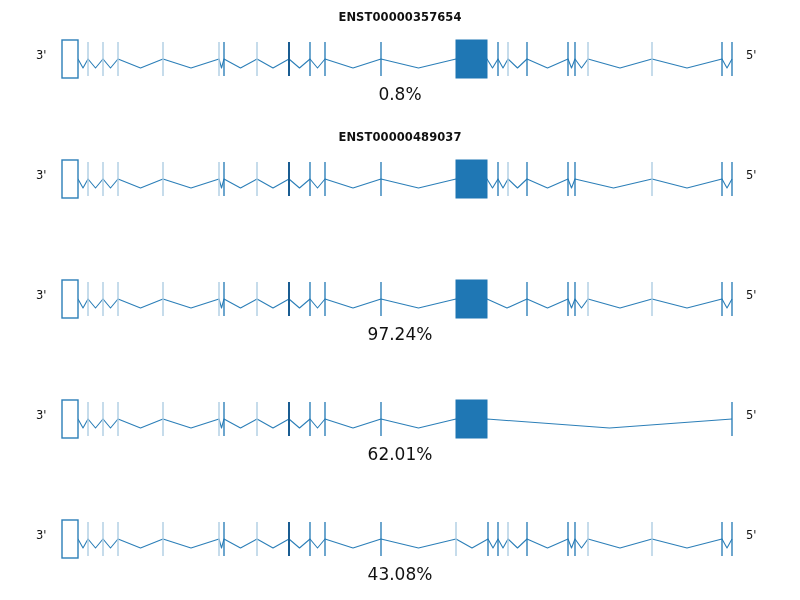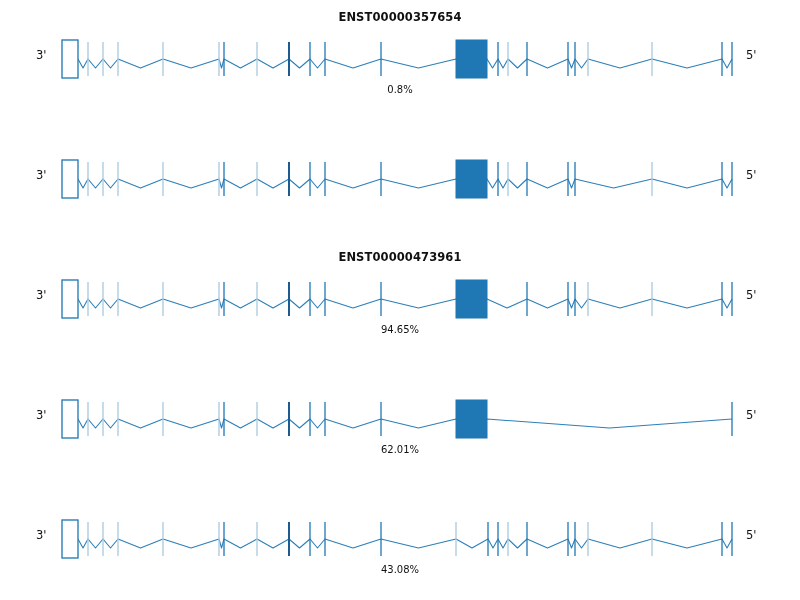--- a/index.html
+++ b/index.html
@@ -35,21 +35,21 @@
     font-weight: 700;
     color: #111111;
     letter-spacing: 0.1px;
   }
   .transcript-pct {
     position: absolute;
     top: 84px;
     left: 0;
     width: 800px;
     text-align: center;
-    font-size: 10px;
+    font-size: 17px;
     font-weight: 400;
     color: #111111;
   }
   .end-label {
     position: absolute;
     top: 48px;
     font-size: 11.5px;
     font-weight: 400;
     color: #111111;
   }
@@ -93,20 +93,21 @@
         <line x1="568" y1="12" x2="568" y2="46" stroke="#1f77b4" stroke-width="1.3"></line>
         <line x1="575" y1="12" x2="575" y2="46" stroke="#1f77b4" stroke-width="1.3"></line>
         <line x1="588" y1="12" x2="588" y2="46" stroke="#aecde3" stroke-width="1.4"></line>
         <line x1="652" y1="12" x2="652" y2="46" stroke="#aecde3" stroke-width="1.4"></line>
         <line x1="722" y1="12" x2="722" y2="46" stroke="#1f77b4" stroke-width="1.3"></line>
         <line x1="732" y1="12" x2="732" y2="46" stroke="#1f77b4" stroke-width="1.3"></line>
         <rect x="456" y="10" width="31" height="38" fill="#1f77b4" stroke="#1f77b4" stroke-width="1"></rect>
       </svg>
     </div>
     <div class="transcript-row">
+      <div class="transcript-title">ENST00000489037</div>
       <div class="end-label left">3'</div>
       <div class="end-label right">5'</div>
       <svg class="track-svg" viewBox="0 0 800 50" width="800" height="50">
         <path d="M 78 29 L 83.0 38 L 88 29 L 95.5 38 L 103 29 L 110.5 38 L 118 29 L 140.5 38 L 163 29 L 191.0 38 L 219 29 L 221.5 38 L 224 29 L 240.5 38 L 257 29 L 273.0 38 L 289 29 L 299.5 38 L 310 29 L 317.5 38 L 325 29 L 353.0 38 L 381 29 L 418.5 38 L 456 29 L 471.5 38 L 487 29 L 492.5 38 L 498 29 L 503.0 38 L 508 29 L 517.5 38 L 527 29 L 547.5 38 L 568 29 L 571.5 38 L 575 29 L 613.5 38 L 652 29 L 687.0 38 L 722 29 L 727.0 38 L 732 29" fill="none" stroke="#2c7fb8" stroke-width="1.1" stroke-linejoin="round"></path>
         <rect x="62" y="10" width="16" height="38" fill="#ffffff" stroke="#2c7fb8" stroke-width="1.4"></rect>
         <line x1="88" y1="12" x2="88" y2="46" stroke="#aecde3" stroke-width="1.4"></line>
         <line x1="103" y1="12" x2="103" y2="46" stroke="#aecde3" stroke-width="1.4"></line>
         <line x1="118" y1="12" x2="118" y2="46" stroke="#aecde3" stroke-width="1.4"></line>
         <line x1="163" y1="12" x2="163" y2="46" stroke="#aecde3" stroke-width="1.4"></line>
         <line x1="219" y1="12" x2="219" y2="46" stroke="#aecde3" stroke-width="1.4"></line>
@@ -121,24 +122,23 @@
         <line x1="527" y1="12" x2="527" y2="46" stroke="#1f77b4" stroke-width="1.3"></line>
         <line x1="568" y1="12" x2="568" y2="46" stroke="#1f77b4" stroke-width="1.3"></line>
         <line x1="575" y1="12" x2="575" y2="46" stroke="#1f77b4" stroke-width="1.3"></line>
         <line x1="652" y1="12" x2="652" y2="46" stroke="#aecde3" stroke-width="1.4"></line>
         <line x1="722" y1="12" x2="722" y2="46" stroke="#1f77b4" stroke-width="1.3"></line>
         <line x1="732" y1="12" x2="732" y2="46" stroke="#1f77b4" stroke-width="1.3"></line>
         <rect x="456" y="10" width="31" height="38" fill="#1f77b4" stroke="#1f77b4" stroke-width="1"></rect>
       </svg>
     </div>
     <div class="transcript-row">
-      <div class="transcript-title">ENST00000473961</div>
-      <div class="end-label left">3'</div>
-      <div class="end-label right">5'</div>
-      <div class="transcript-pct">94.65%</div>
+      <div class="end-label left">3'</div>
+      <div class="end-label right">5'</div>
+      <div class="transcript-pct">97.24%</div>
       <svg class="track-svg" viewBox="0 0 800 50" width="800" height="50">
         <path d="M 78 29 L 83.0 38 L 88 29 L 95.5 38 L 103 29 L 110.5 38 L 118 29 L 140.5 38 L 163 29 L 191.0 38 L 219 29 L 221.5 38 L 224 29 L 240.5 38 L 257 29 L 273.0 38 L 289 29 L 299.5 38 L 310 29 L 317.5 38 L 325 29 L 353.0 38 L 381 29 L 418.5 38 L 456 29 L 471.5 38 L 487 29 L 507.0 38 L 527 29 L 547.5 38 L 568 29 L 571.5 38 L 575 29 L 581.5 38 L 588 29 L 620.0 38 L 652 29 L 687.0 38 L 722 29 L 727.0 38 L 732 29" fill="none" stroke="#2c7fb8" stroke-width="1.1" stroke-linejoin="round"></path>
         <rect x="62" y="10" width="16" height="38" fill="#ffffff" stroke="#2c7fb8" stroke-width="1.4"></rect>
         <line x1="88" y1="12" x2="88" y2="46" stroke="#aecde3" stroke-width="1.4"></line>
         <line x1="103" y1="12" x2="103" y2="46" stroke="#aecde3" stroke-width="1.4"></line>
         <line x1="118" y1="12" x2="118" y2="46" stroke="#aecde3" stroke-width="1.4"></line>
         <line x1="163" y1="12" x2="163" y2="46" stroke="#aecde3" stroke-width="1.4"></line>
         <line x1="219" y1="12" x2="219" y2="46" stroke="#aecde3" stroke-width="1.4"></line>
         <line x1="224" y1="12" x2="224" y2="46" stroke="#1f77b4" stroke-width="1.3"></line>
         <line x1="257" y1="12" x2="257" y2="46" stroke="#aecde3" stroke-width="1.4"></line>

